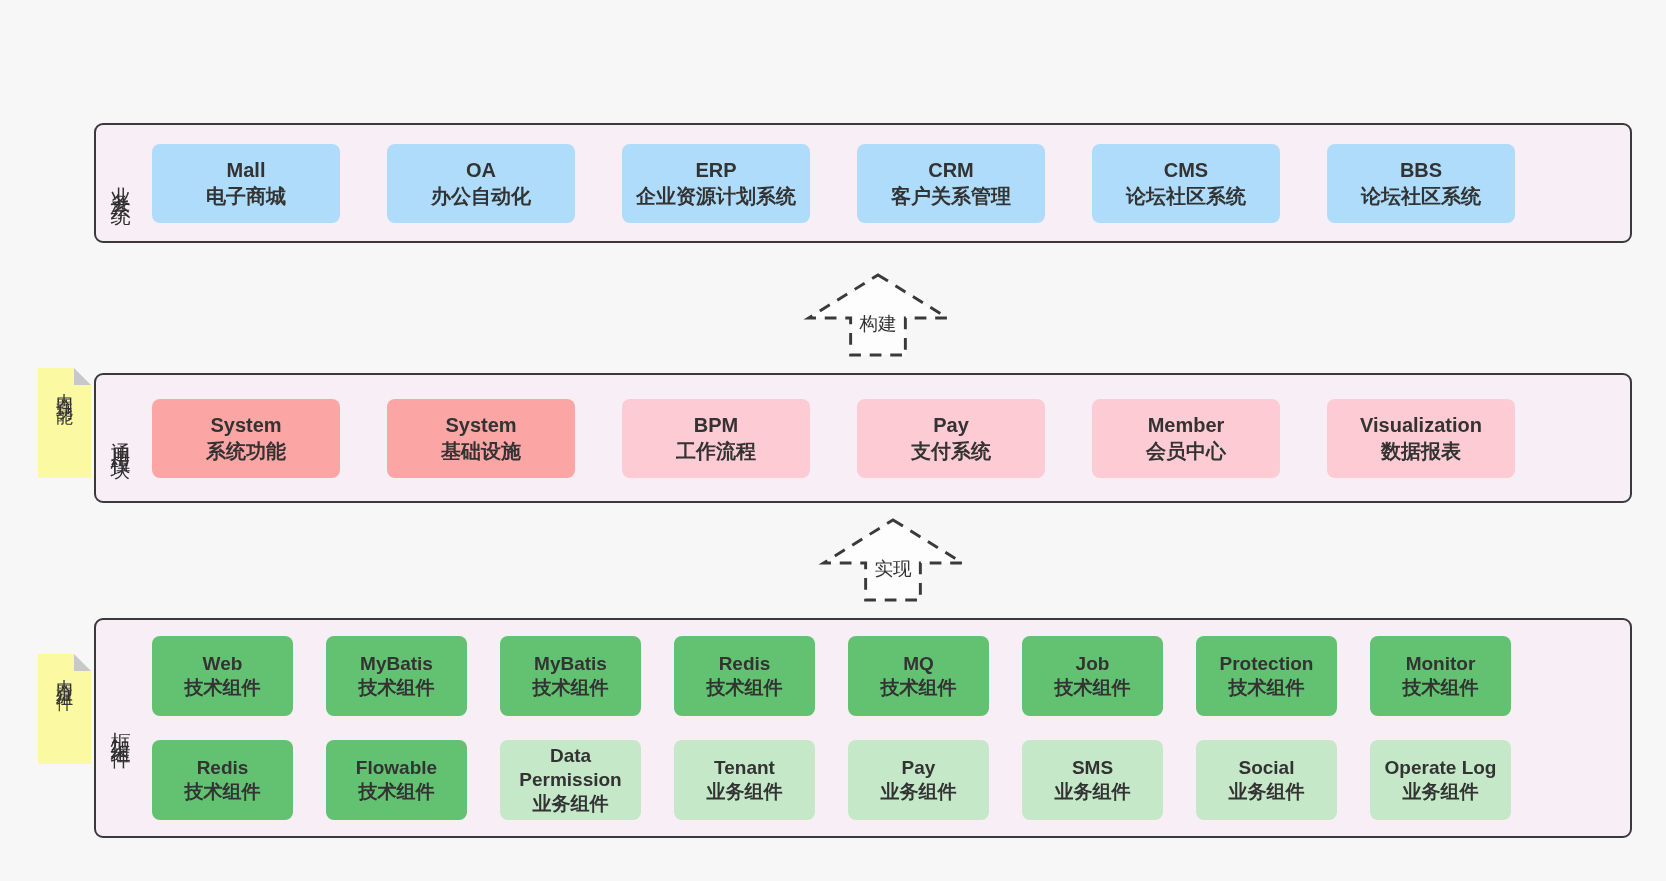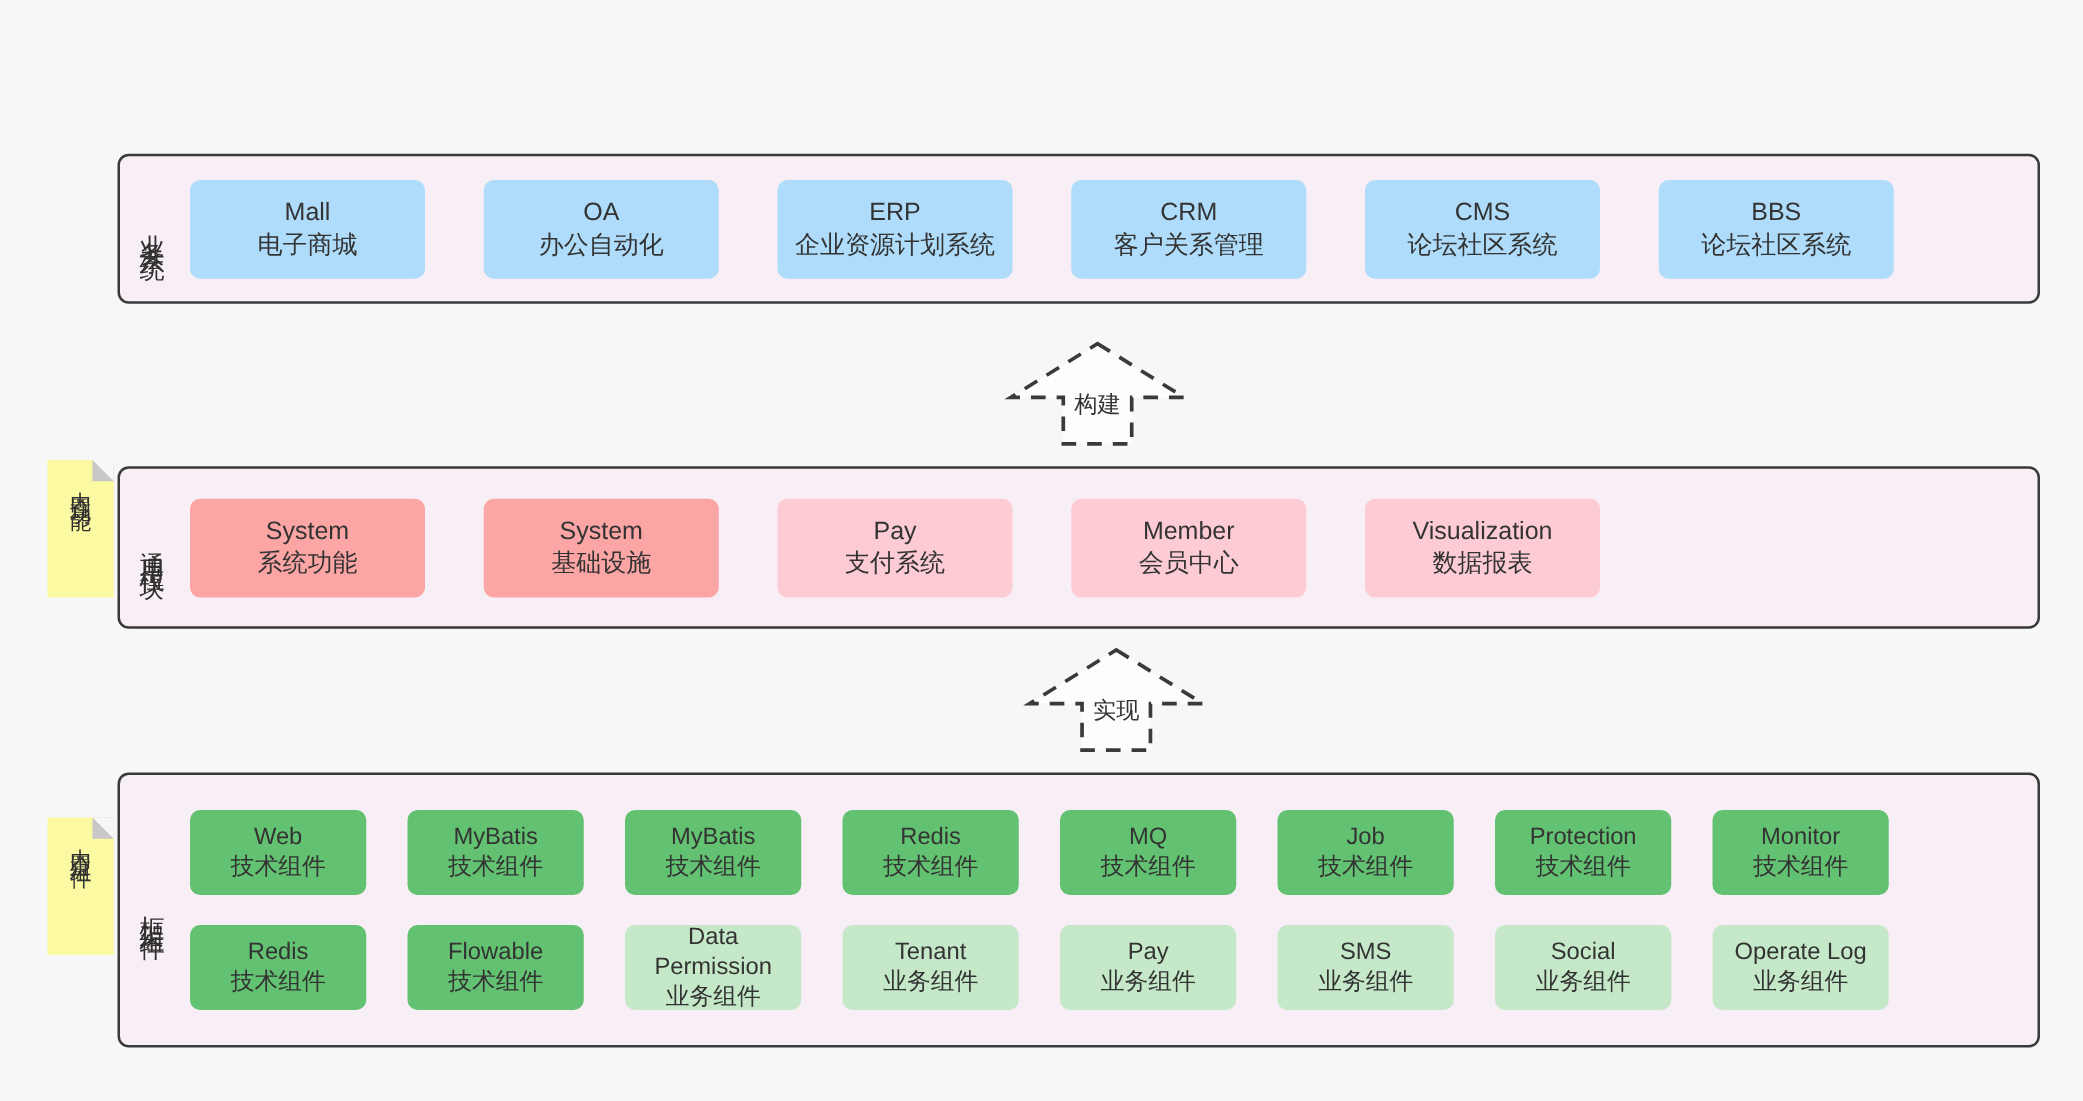--- a/index.html
+++ b/index.html
@@ -24,29 +24,30 @@
   .v-label{
     writing-mode:vertical-rl;text-orientation:upright;
     font-size:20px;letter-spacing:6px;color:#2f2f2f;line-height:1;
   }
   .boxes{display:flex;gap:47px;margin-left:6px}
   .box{
     width:188px;height:79px;border-radius:8px;
     display:flex;flex-direction:column;align-items:center;justify-content:center;
     text-align:center;font-size:20px;line-height:1.3;color:#333;
     padding:4px 6px;
+    font-weight:bold;
   }
   .blue{background:#aedcfa}
   .red{background:#fca5a5}
   .pink{background:#fccbd3}
   .green-dark{background:#63c271}
   .green-light{background:#c5e9c8}
   .fw-grid{display:flex;flex-direction:column;gap:24px;margin-left:6px}
   .fw-row{display:flex;gap:33px}
-  .fw-box{width:141px;height:68px;font-size:19px;line-height:1.25}
+  .fw-box{width:141px;height:80px;font-size:19px;line-height:1.25}
   .sticky{
     position:absolute;left:38px;width:53px;background:#fbf9a1;
     display:flex;justify-content:center;padding-top:12px;z-index:3;
   }
   .sticky::after{
     content:"";position:absolute;top:0;right:0;width:0;height:0;
     border-style:solid;border-width:0 17px 17px 0;
     border-color:#f7f7f7 #f7f7f7 #c8c8c8 #c8c8c8;
   }
   #sticky-modules{top:368px;height:110px}
@@ -111,20 +112,24 @@
   <div class="boxes">
     <div class="box red">
       <span>System</span>
       <span>系统功能</span>
     </div>
     <div class="box red">
       <span>System</span>
       <span>基础设施</span>
     </div>
     <div class="box pink">
+      <span>BPM</span>
+      <span>工作流程</span>
+    </div>
+    <div class="box pink">
       <span>Pay</span>
       <span>支付系统</span>
     </div>
     <div class="box pink">
       <span>Member</span>
       <span>会员中心</span>
     </div>
     <div class="box pink">
       <span>Visualization</span>
       <span>数据报表</span>

